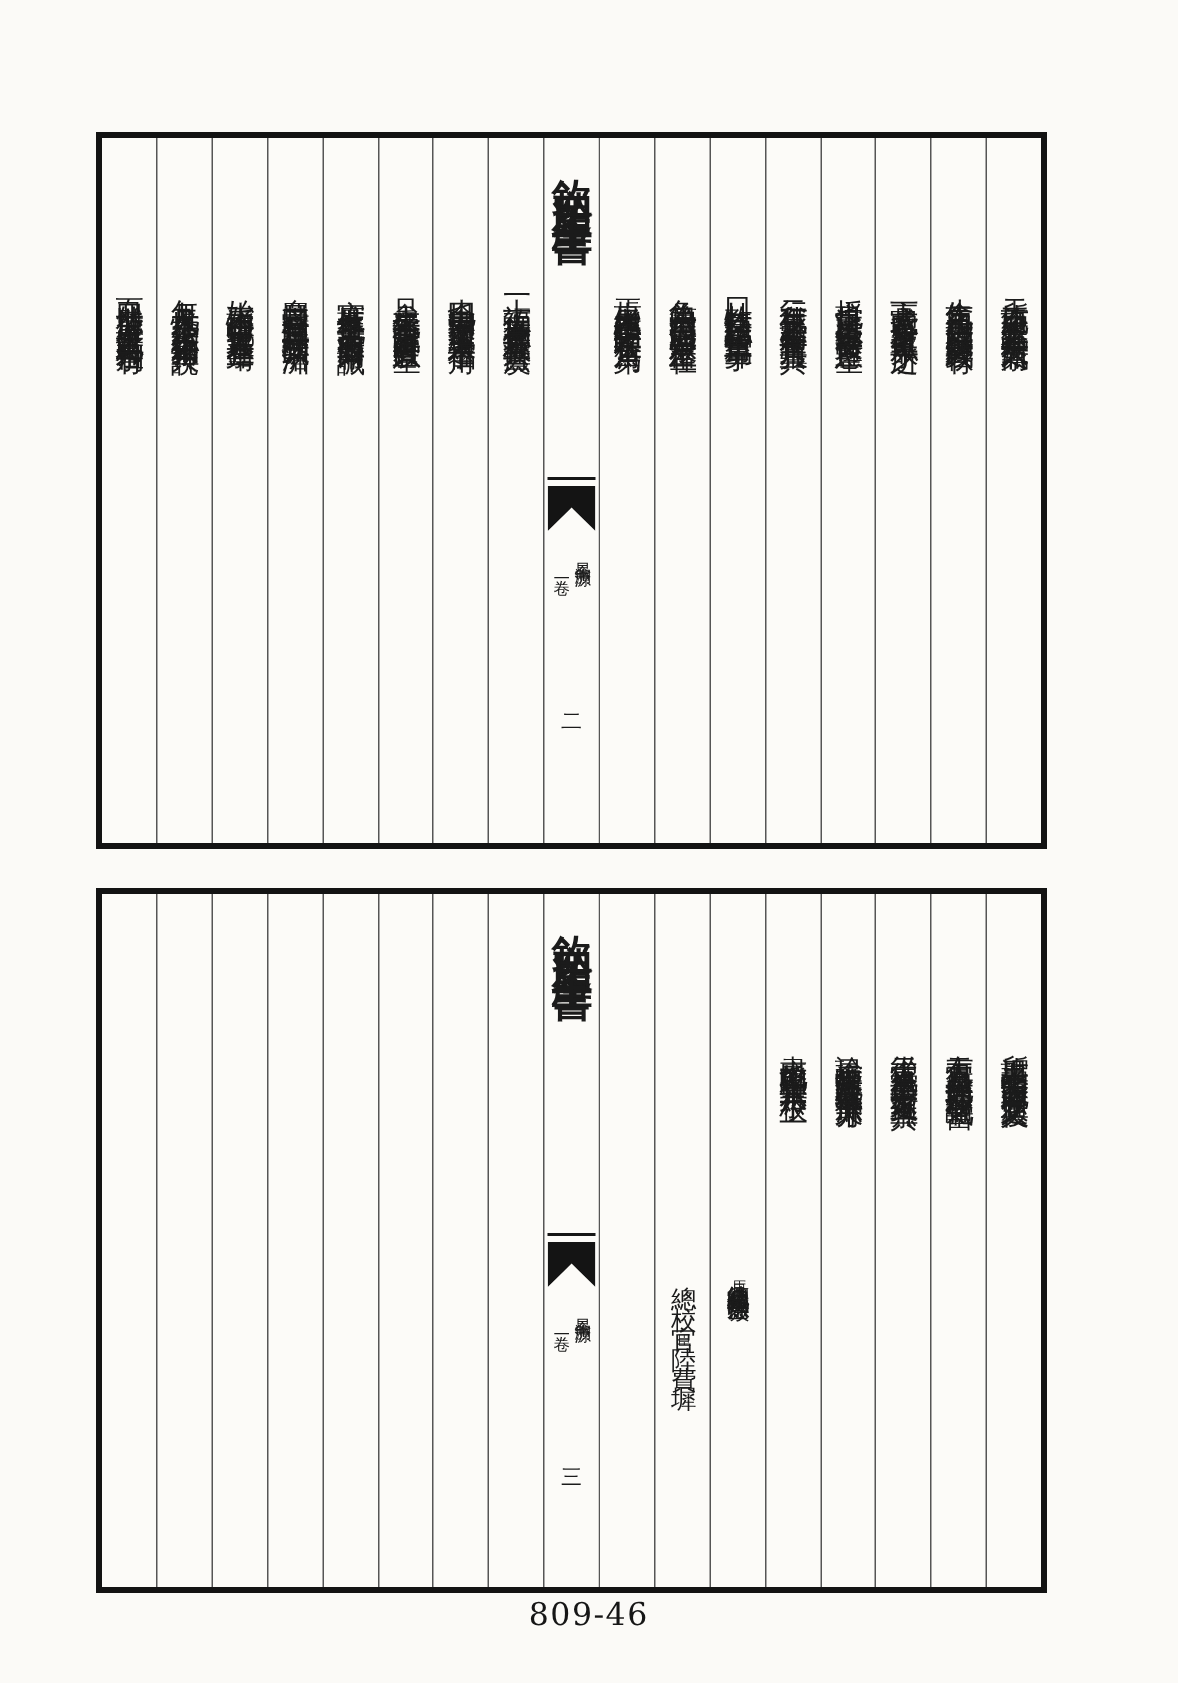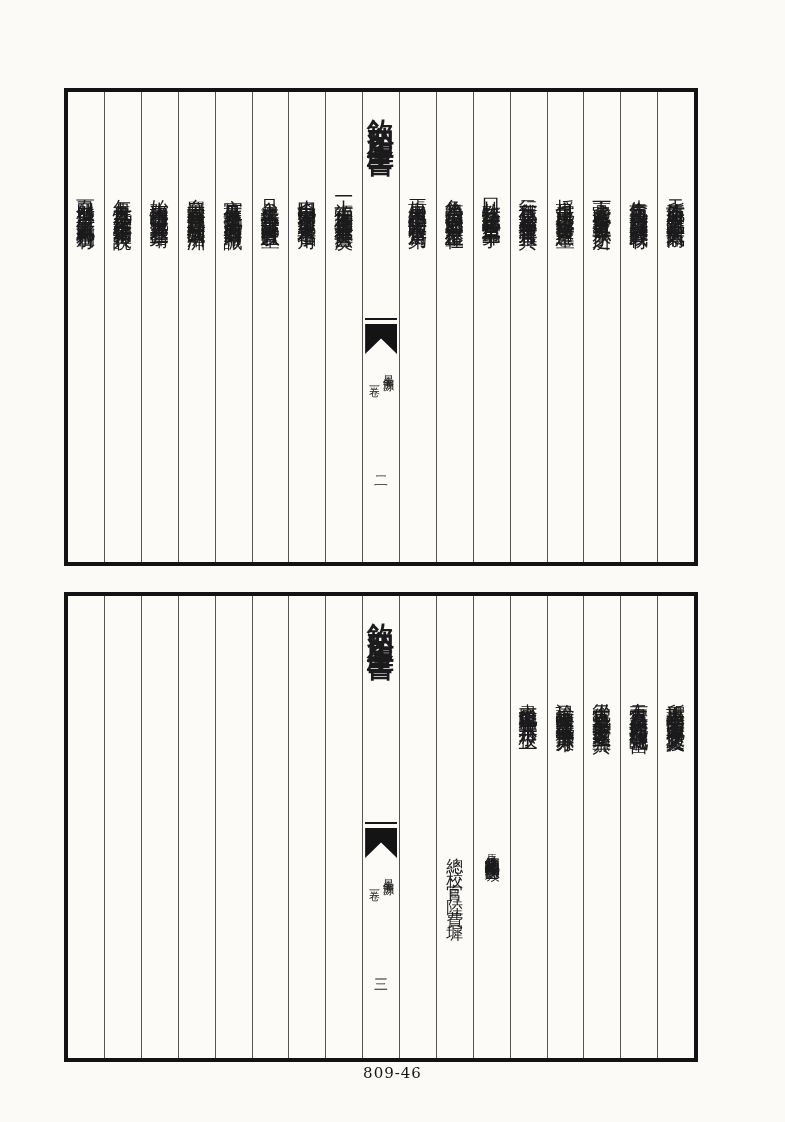--- a/index.html
+++ b/index.html
@@ -101,21 +101,21 @@
   .colo { top:248px; font-size:15px; letter-spacing:1px; }
   .colo .chen { font-size:9px; letter-spacing:0; }
   .colo-proof { font-size:17px; letter-spacing:13px; }
   .colo-proof .chen { font-size:9px; letter-spacing:2px; }
 
   .catalog {
     position:absolute;
     top:1064px; left:0;
     width:785px;
     text-align:center;
-    font-size:15px;
+    font-size:21px;
     letter-spacing:1px;
     color:#161616;
     font-family:"DejaVu Serif", serif;
   }
 </style>
 </head>
 <body>
 
 <div class="block block-1">
   <div class="col">

